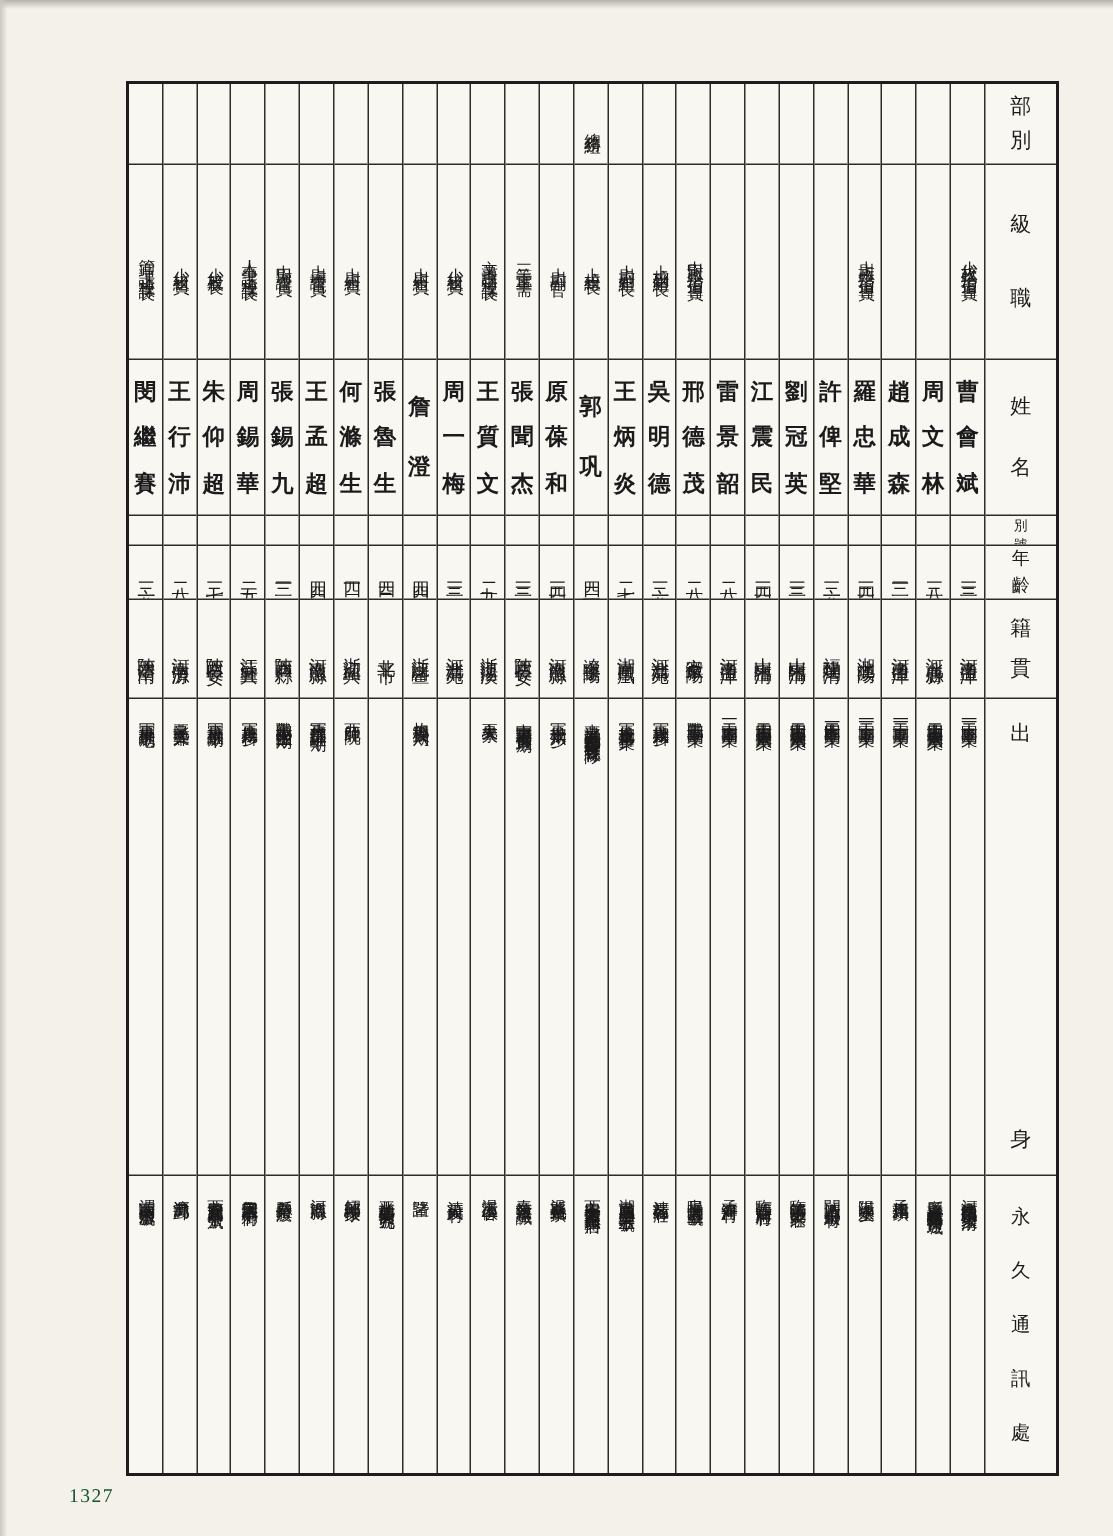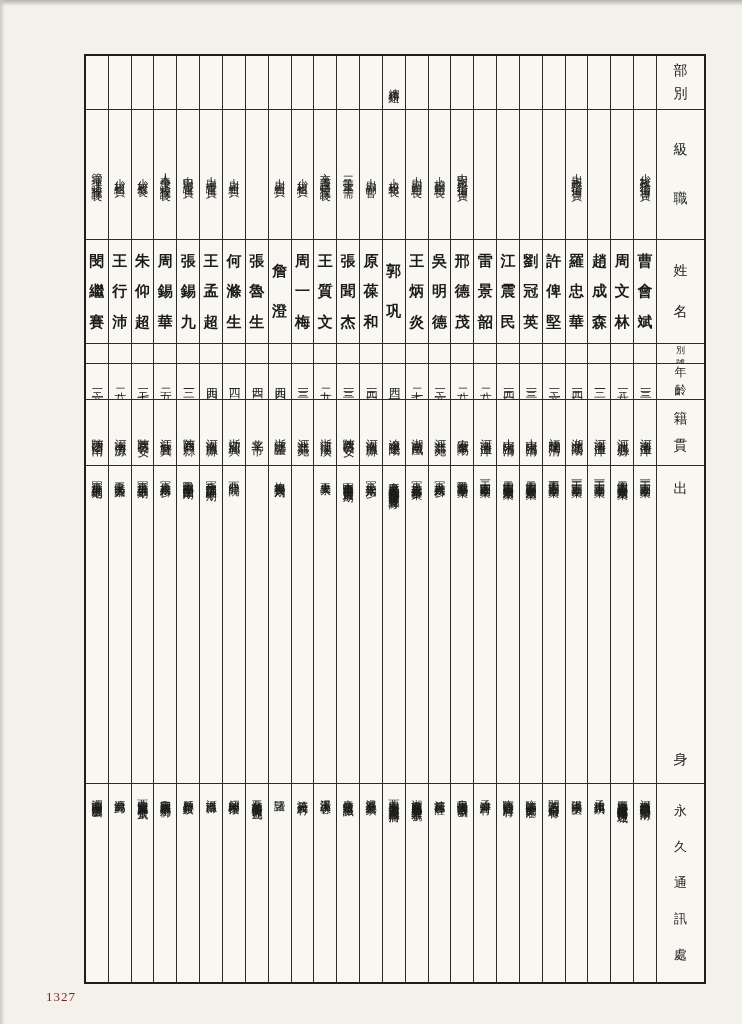--- a/index.html
+++ b/index.html
@@ -59,21 +59,21 @@
     height:100%;width:100%;box-sizing:border-box;
   }
   .spread.name span{font-size:15px;font-weight:bold;}
   .h14 span{font-size:14px;}
   .h13 span{font-size:13px;}
   .h12 span{font-size:12px;}
   .h9 span{font-size:9px;}
   .hc-origin .spread{justify-content:space-between;padding:14px 0;}
   .page-number{
     position:absolute;left:46px;top:989px;
-    font-size:13px;letter-spacing:1px;color:#7f1d1d;
+    font-size:13px;letter-spacing:1px;color:#14532d;
   }
 </style>
 </head>
 <body>
 
 <div class="scan-edge-top"></div>
 <div class="scan-edge-left"></div>
 
 <div class="roster" id="roster">
   <div class="col header-col">

